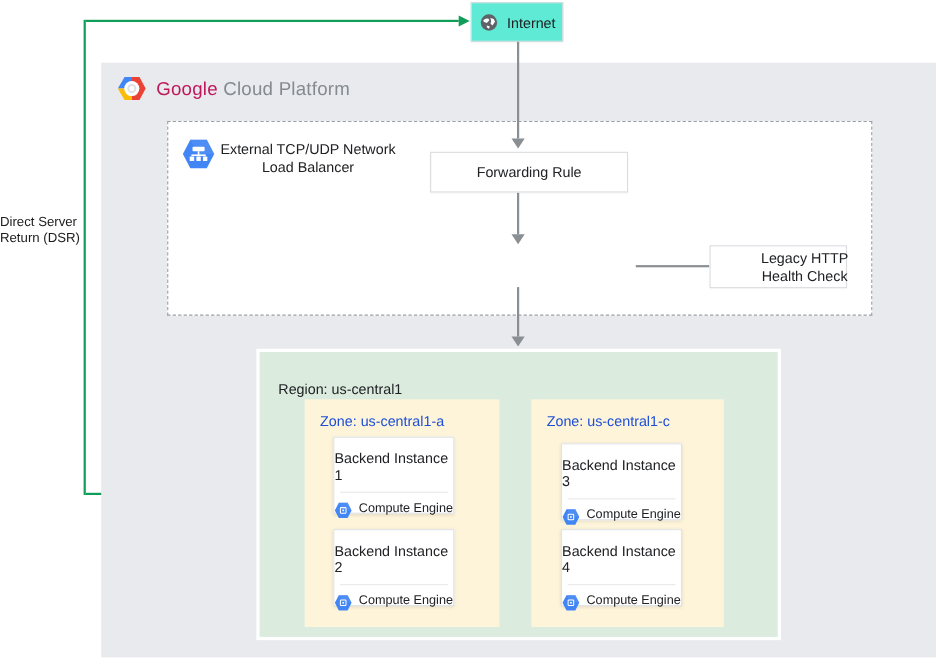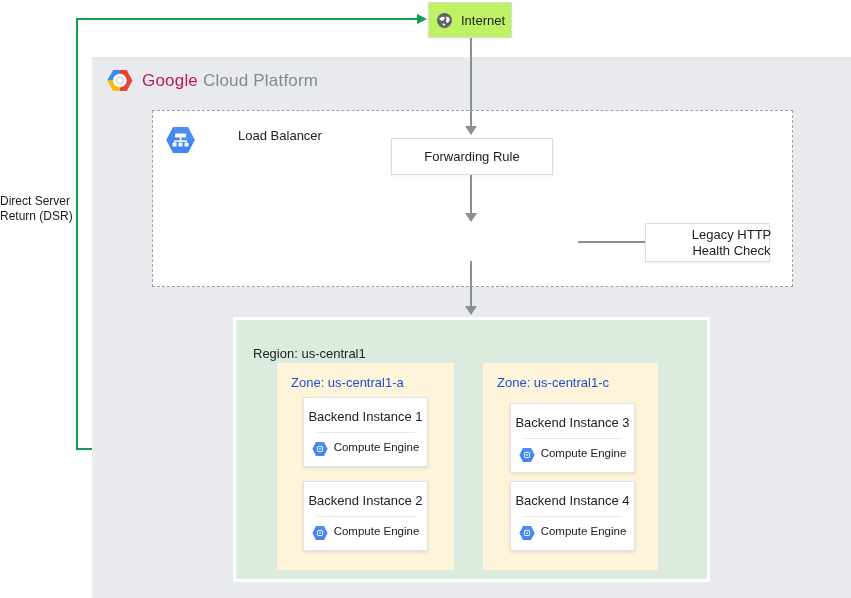--- a/index.html
+++ b/index.html
@@ -19,29 +19,29 @@
     font-size:13px;line-height:16px;text-align:center;color:#202124;
     box-shadow:0 1px 2px rgba(60,64,67,.08);
   }
   .gcp-box{position:absolute;left:92px;top:57px;width:759px;height:541px;background:#e8eaed;}
   .lb-container{position:absolute;left:152px;top:110px;width:641px;height:177px;background:#fff;border:1px dashed #9aa0a6;box-sizing:border-box;}
   .region-box{position:absolute;left:233px;top:317px;width:477px;height:265px;background:#dbecdf;border:3px solid #fff;box-sizing:border-box;}
   .zone-box{position:absolute;top:363px;width:177px;height:207px;background:#fdf4d9;}
   .zone-label{position:absolute;left:14px;top:12px;font-size:13px;color:#1d4ed8;}
   .region-label{position:absolute;left:17px;top:26px;font-size:13px;color:#202124;}
   .card{
-    position:absolute;width:125px;height:70px;background:#fff;border:1px solid #e1e3e6;box-sizing:border-box;
+    position:absolute;width:110px;height:70px;background:#fff;border:1px solid #e1e3e6;box-sizing:border-box;
     box-shadow:0 1px 3px rgba(60,64,67,.15);display:flex;flex-direction:column;align-items:center;
   }
   .card-title{font-size:13px;margin-top:11px;}
   .card-divider{width:98px;border-top:1px solid #e8e8e8;margin:8px 0 8px 0;}
   .card-row{display:flex;gap:6px;}
   .card-product{font-size:11.5px;color:#202124;}
   .internet-box{
-    position:absolute;left:428px;top:2px;width:84px;height:36px;background:#bef264;border:1px solid #dadce0;
+    position:absolute;left:428px;top:2px;width:84px;height:36px;background:#5eead4;border:1px solid #dadce0;
     box-sizing:border-box;display:flex;align-items:center;justify-content:center;gap:7px;font-size:13px;
     box-shadow:0 1px 2px rgba(60,64,67,.08);
   }
   .dsr{position:absolute;left:0;top:194px;width:74px;font-size:12px;line-height:15px;color:#1b1b1b;}
   .gcp-logo{position:absolute;left:106px;top:68px;display:flex;align-items:center;gap:9px;}
   .gcp-logo-text{font-size:17px;letter-spacing:.2px;}
   .brand{color:#be185d;}
   .product{color:#848a8f;}
   .lb-header-icon{position:absolute;left:165px;top:125px;}
   .lb-title{position:absolute;left:196px;top:128px;width:168px;text-align:center;font-size:13px;line-height:16px;color:#202124;}
@@ -113,41 +113,42 @@
     </span>
   </div>
 
   <div class="lb-container"></div>
   <div class="lb-header-icon">
     <svg width="31" height="30" viewBox="0 0 24 24">
         <use href="#lb-glyph"></use>
       </svg>
   </div>
   <div class="lb-title two-line">
+    <div>External TCP/UDP Network</div>
     <div>Load Balancer</div>
   </div>
 
   <div class="internet-box">
     <span style="display:inline-flex;">
       <svg width="19" height="19" viewBox="0 0 24 24">
           <use href="#globe-glyph"></use>
         </svg>
     </span>
     <span>Internet</span>
   </div>
 
   <div class="gline" style="left:470px;top:38px;width:2px;height:88px;"></div>
   <div class="arrow-down" style="left:465px;top:126px;"></div>
   <div class="gline" style="left:470px;top:175px;width:2px;height:38px;"></div>
   <div class="arrow-down" style="left:465px;top:213px;"></div>
   <div class="gline" style="left:470px;top:261px;width:2px;height:45px;"></div>
   <div class="arrow-down" style="left:465px;top:306px;"></div>
   <div class="gline" style="left:578px;top:241px;width:67px;height:2px;"></div>
 
-  <div class="node-box" style="left:391px;top:138px;width:162px;height:37px;">
+  <div class="node-box" style="left:391px;top:138px;width:180px;height:37px;">
     <div>Forwarding Rule</div>
   </div>
 
 
   <div class="node-box two-line" style="left:645px;top:223px;width:125px;height:39px;padding-left:48px;">
     <div>Legacy HTTP</div>
     <div>Health Check</div>
   </div>
 
   <div class="region-box">

